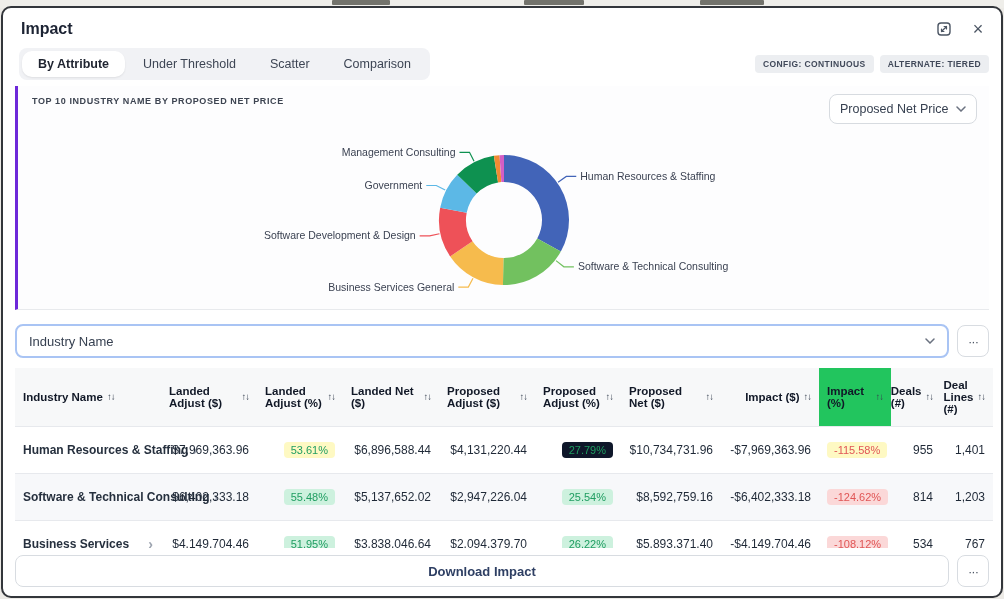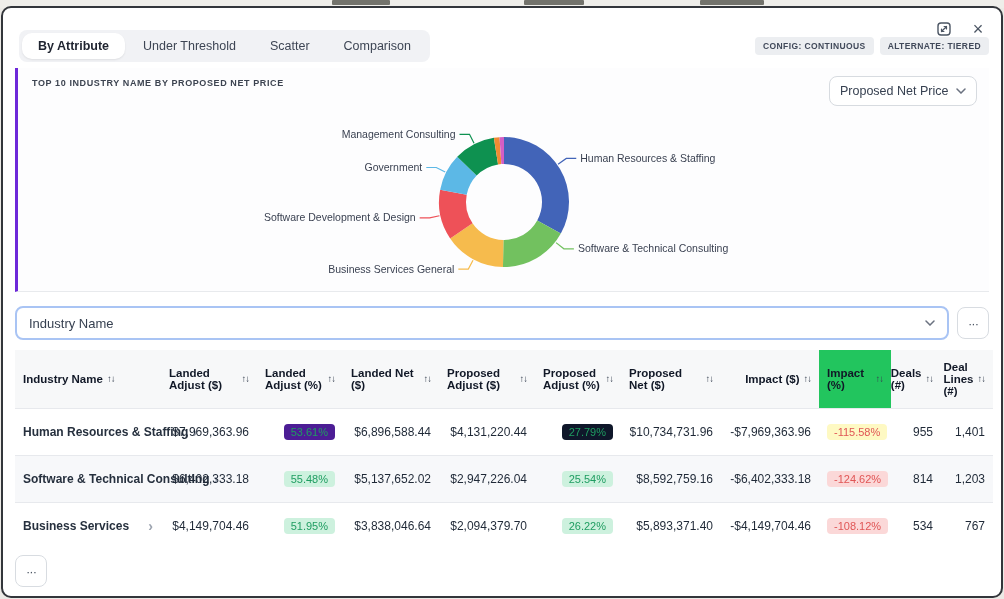--- a/index.html
+++ b/index.html
@@ -61,20 +61,21 @@
 
 <div class="page-edge">
   <div class="edge-mark" style="left:332px;width:58px;"></div>
   <div class="edge-mark" style="left:524px;width:60px;"></div>
   <div class="edge-mark" style="left:700px;width:64px;"></div>
 </div>
 
 <div class="modal">
   <div class="modal-inner">
 
+    <div class="modal-title">Impact</div>
 
     <div class="win-icons">
       <div class="win-icon">
         <svg width="16" height="16" viewBox="0 0 16 16">
           <rect x="2" y="2" width="12" height="12" rx="3" fill="none" stroke="#4b5563" stroke-width="1.4"></rect>
           <path d="M10.5 5.5 L5.5 10.5 M10.5 5.5 h-2.4 M10.5 5.5 v2.4 M5.5 10.5 h2.4 M5.5 10.5 v-2.4" stroke="#4b5563" stroke-width="1.2" fill="none" stroke-linecap="round"></path>
         </svg>
       </div>
       <div class="win-icon close-x">×</div>
     </div>
@@ -222,21 +223,21 @@
         </thead>
       <tbody id="tbody">
           <tr>
             <td class="name-cell">
          <div class="name-flex">
            <span>Human Resources &amp; Staffing</span>
            <span class="row-chev">›</span>
          </div>
        </td>
        <td>$7,969,363.96</td>
-       <td><span class="badge" style="background:#4c1d95;color:#1f9d61;">53.61%</span></td>
+       <td><span class="badge" style="background:#fef9c3;color:#1f9d61;">53.61%</span></td>
        <td>$6,896,588.44</td>
        <td>$4,131,220.44</td>
        <td><span class="badge" style="background:#0f172a;color:#1f9d61;">27.79%</span></td>
        <td>$10,734,731.96</td>
        <td>-$7,969,363.96</td>
        <td><span class="badge" style="background:#fef9c3;color:#e05555;">-115.58%</span></td>
        <td>955</td>
        <td>1,401</td>
           </tr>
           <tr>
@@ -272,17 +273,18 @@
        <td>$5,893,371.40</td>
        <td>-$4,149,704.46</td>
        <td><span class="badge" style="background:#fbd8d8;color:#e05555;">-108.12%</span></td>
        <td>534</td>
        <td>767</td>
           </tr>
         </tbody>
     </table>
 
     <div class="footer-bar">
+      <div class="download-btn">Download Impact</div>
       <div class="icon-btn">···</div>
     </div>
 
   </div>
 </div>
 
 </body></html>

